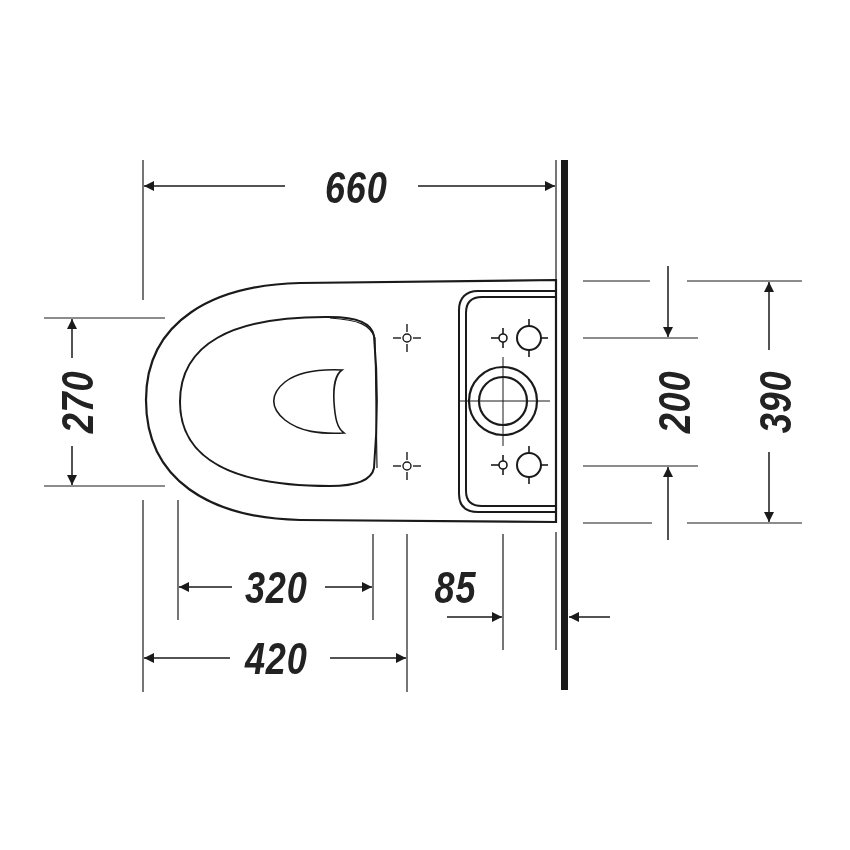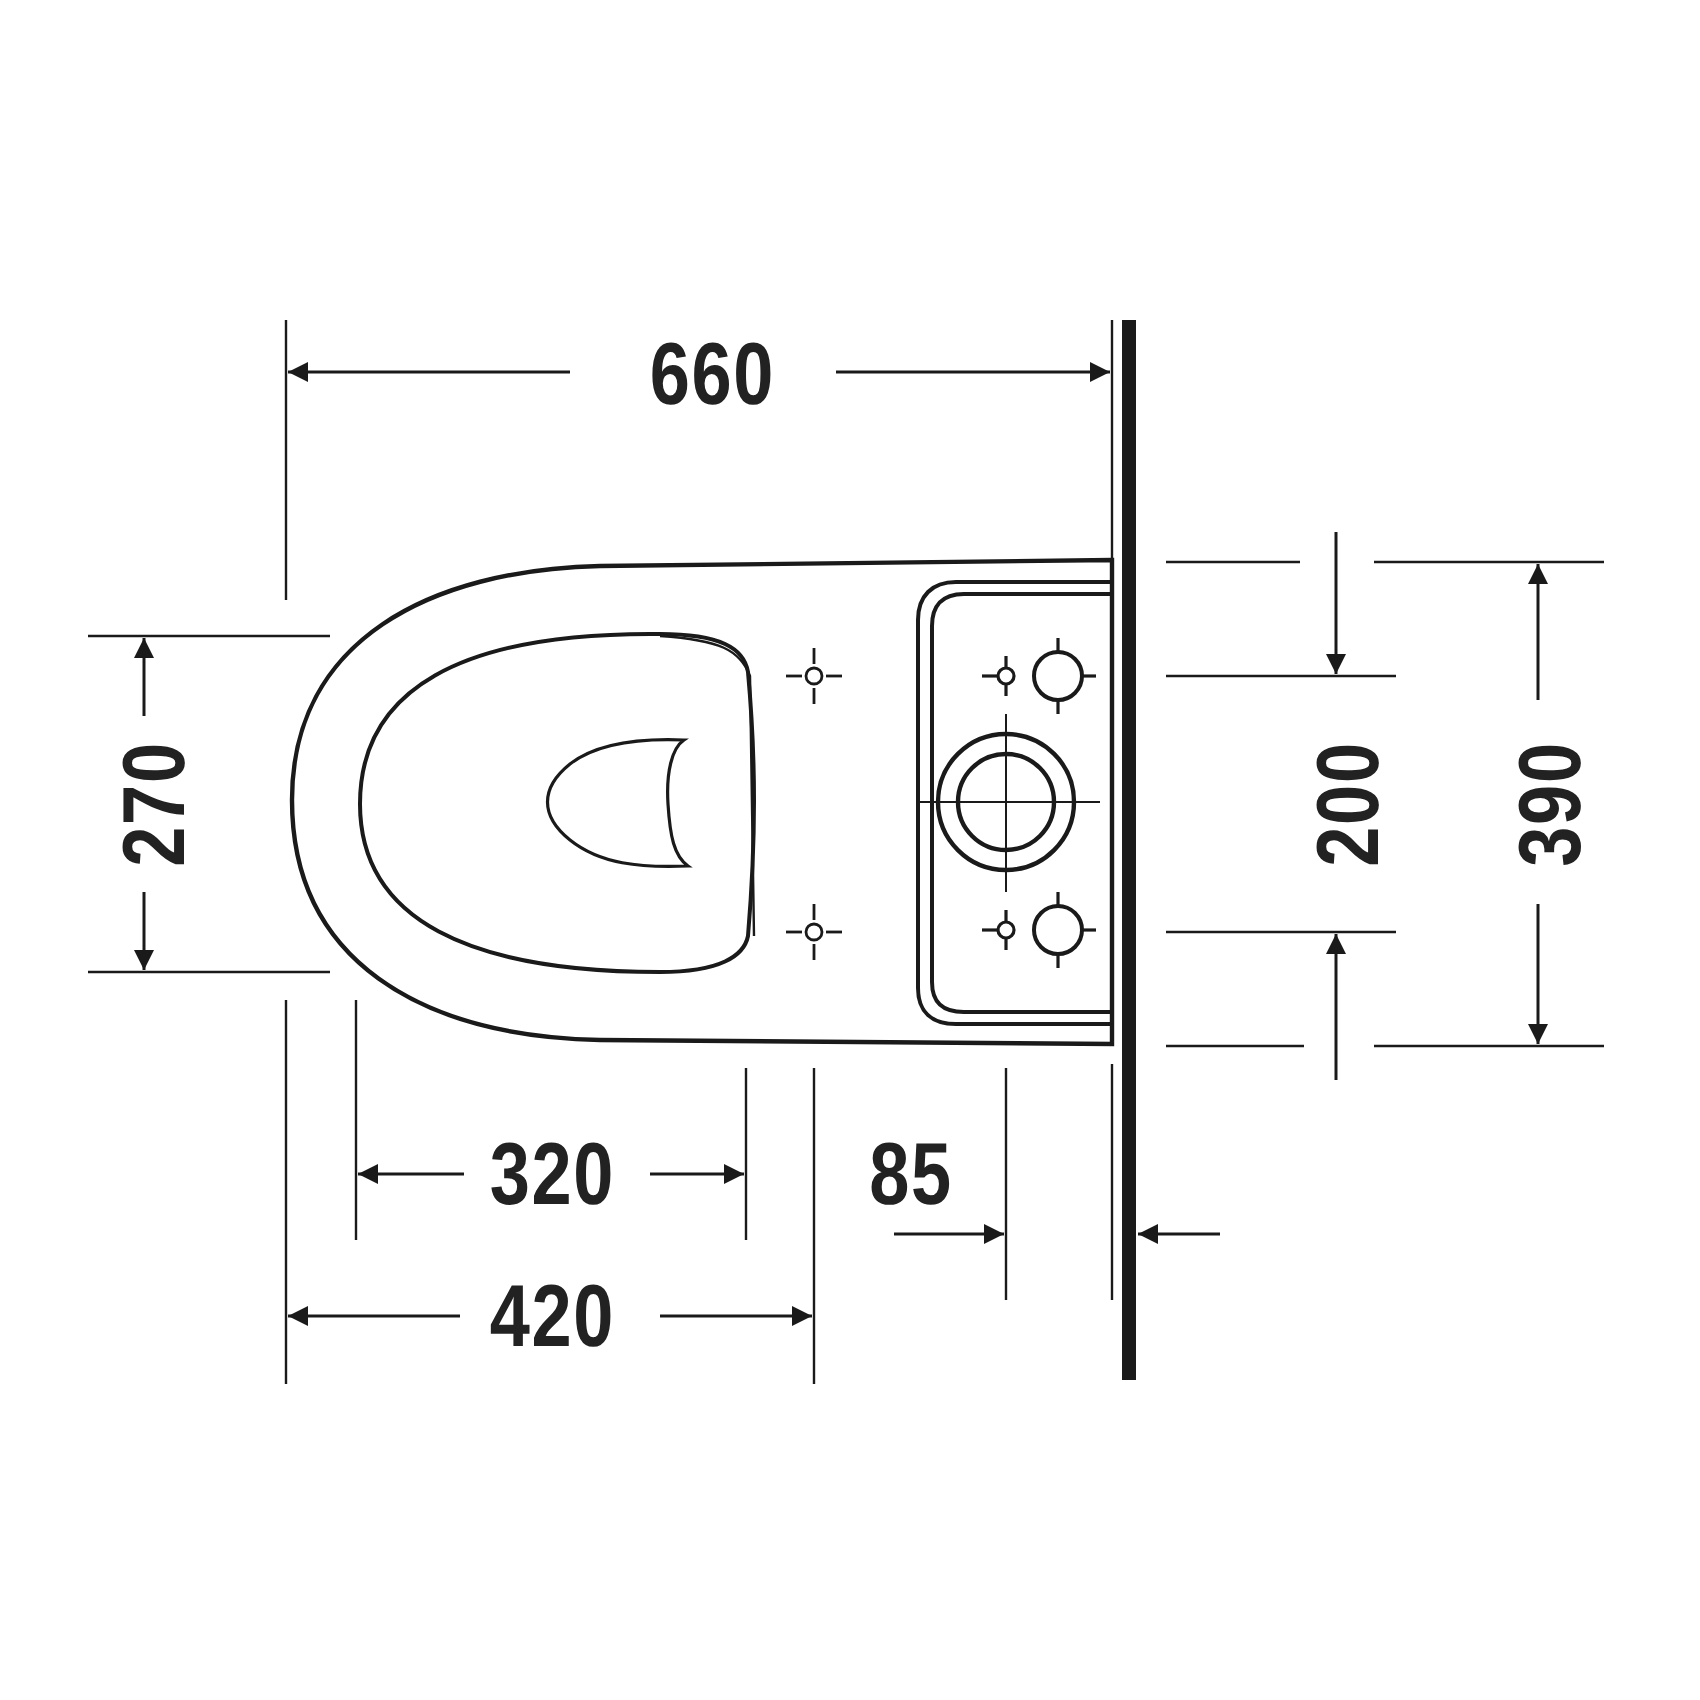--- a/index.html
+++ b/index.html
@@ -1,16 +1,16 @@
 <!DOCTYPE html>
 <html><head>
   <meta charset="utf-8">
   <style>
     html, body { margin: 0; padding: 0; background: #ffffff; }
-    .canvas { position: relative; width: 850px; height: 850px; background: #ffffff; overflow: hidden; }
+    .canvas { position: relative; width: 850px; height: 850px; background: #ffffff; overflow: hidden; font-style: italic; }
     svg { position: absolute; left: 0; top: 0; }
     .dim-label {
       position: absolute;
       font-family: "Liberation Sans", sans-serif;
       font-weight: bold;
       font-size: 44px;
       color: #222222;
       line-height: 1;
       transform-origin: center center;
       white-space: nowrap;

